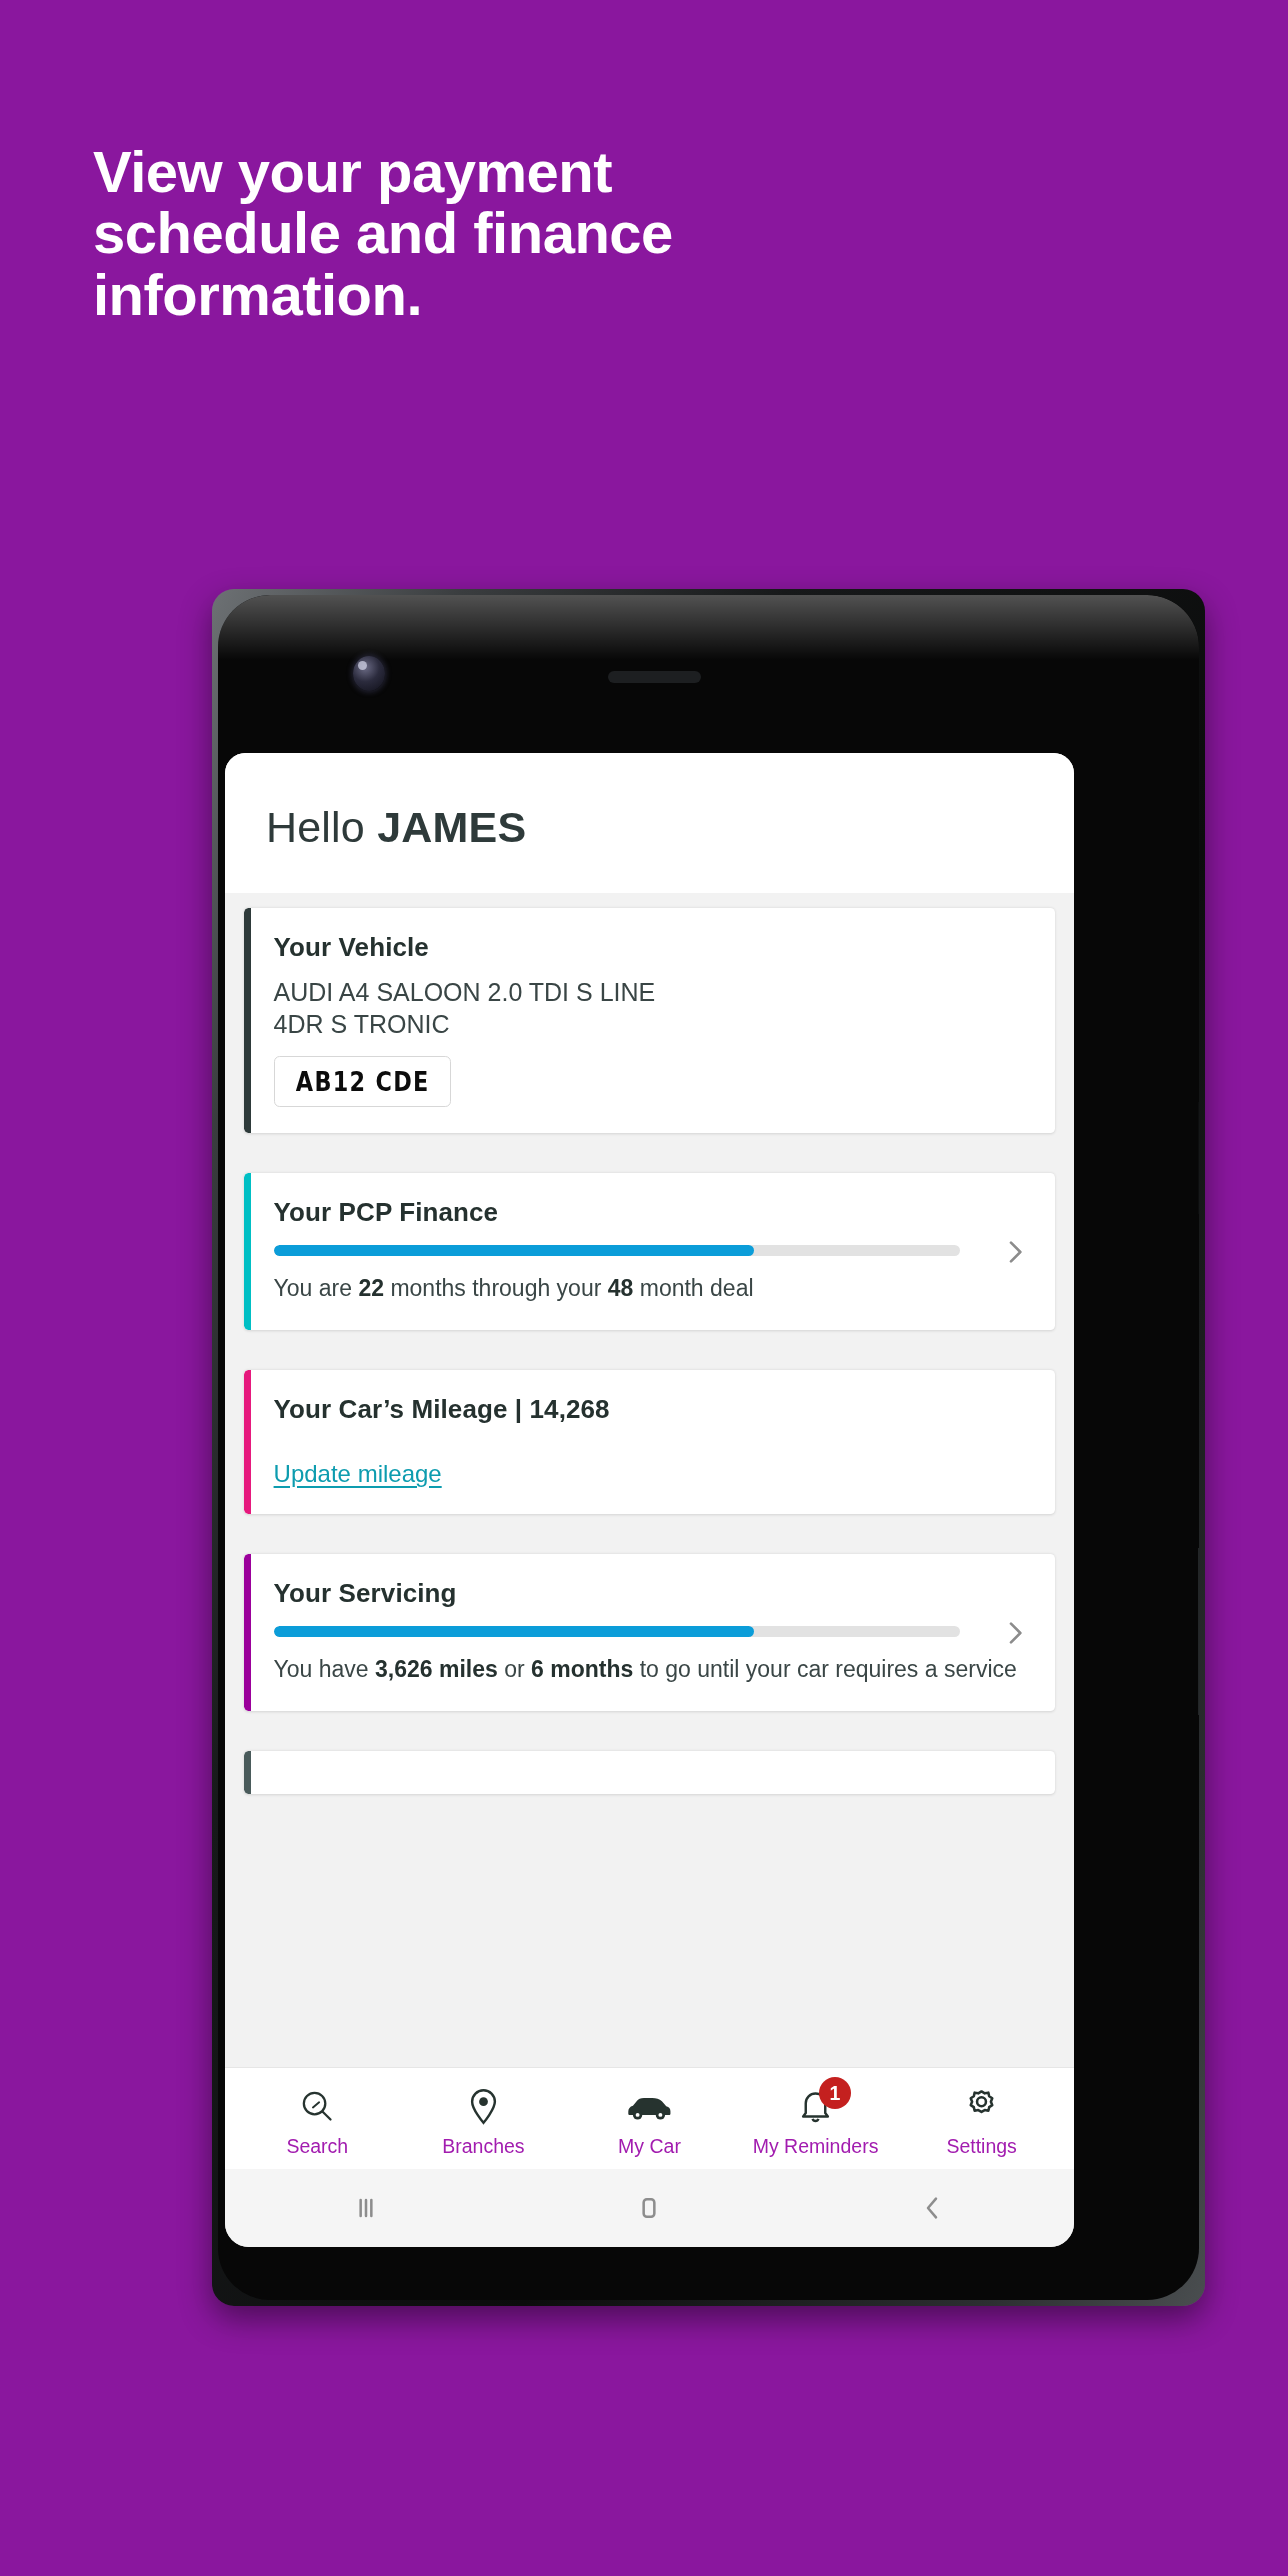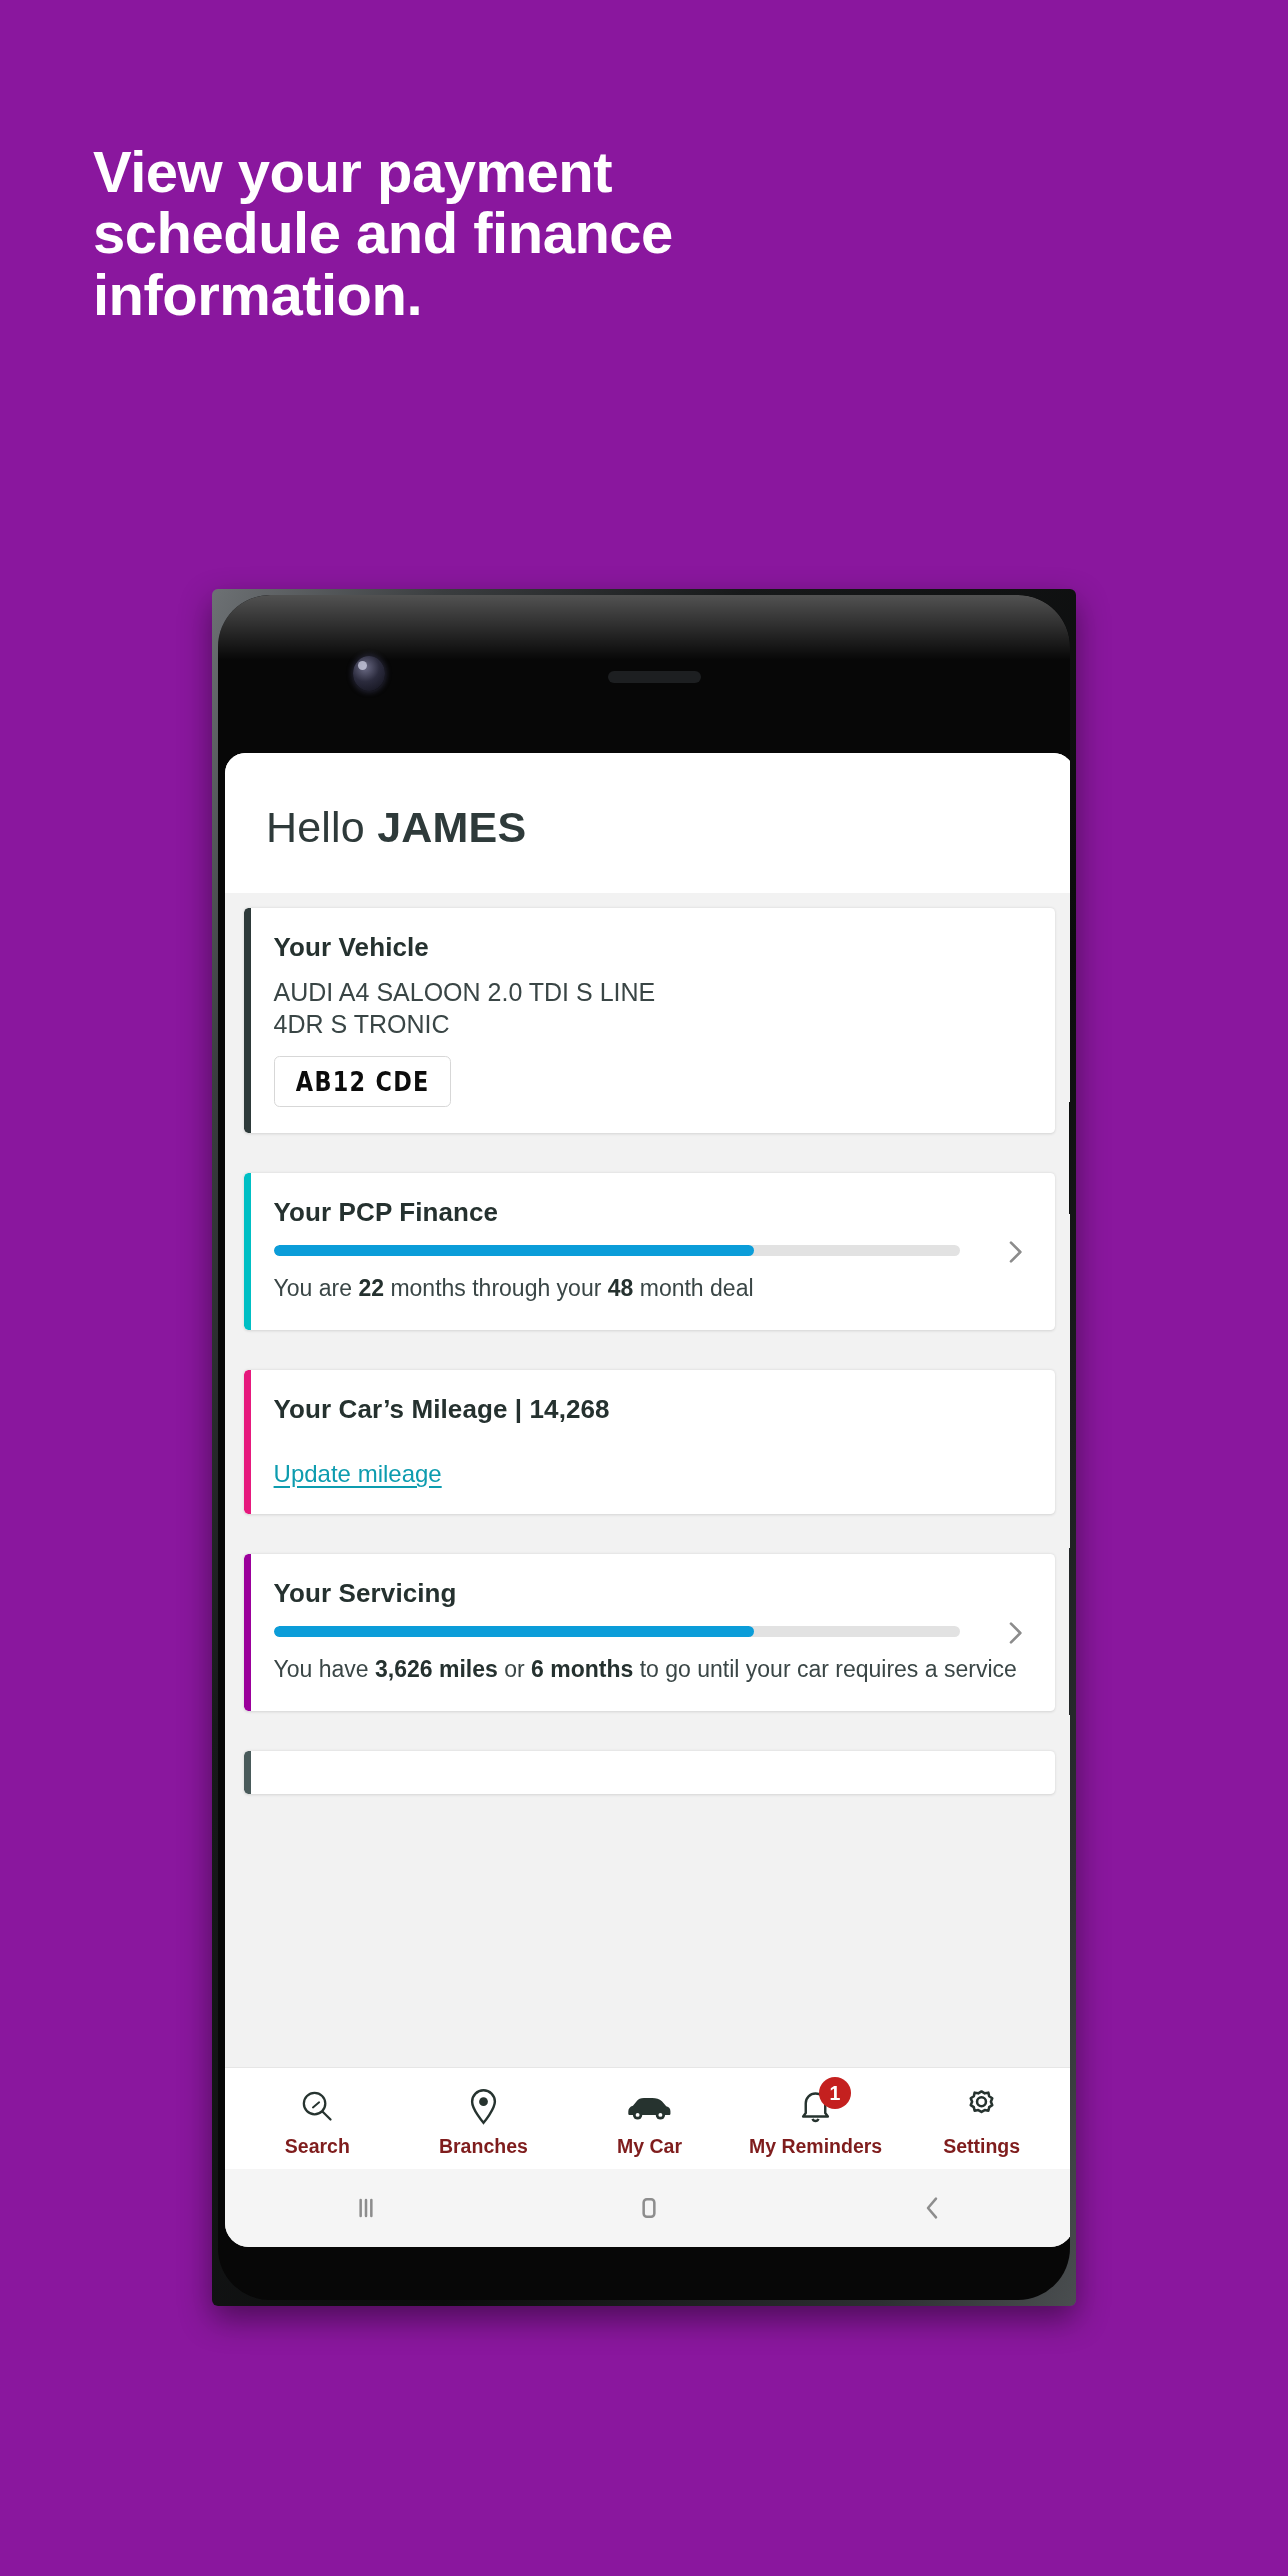--- a/index.html
+++ b/index.html
@@ -23,22 +23,22 @@
     line-height:1.06;
     letter-spacing:-0.5px;
     padding:0 93px;
   }
   .headline span { display:block; }
 
   
   .phone {
     position:absolute;
     left:212px; top:589px;
-    width:864px; height:1717px;
-    border-radius:6px;
+    width:993px; height:1717px;
+    border-radius:22px;
     background:linear-gradient(115deg,#6d7174 0%,#3a3d3f 14%,#17191a 32%,#0b0c0c 62%,#2c2f31 88%,#4a4e50 100%);
     box-shadow:0 13px 32px rgba(0,0,0,.45);
     padding:5.6px;
   }
   .phone-inner {
     width:100%; height:100%;
     border-radius:52px;
     background:#070707;
     position:relative;
     overflow:hidden;
@@ -171,21 +171,21 @@
   
   .tabbar {
     flex:0 0 auto;
     background:#ffffff;
     border-top:0.9px solid #e6e6e6;
     display:flex;
     padding:15px 9.3px 11px 9.3px;
   }
   .tab { flex:1; text-align:center; position:relative; }
   .tab .ic { height:46px; display:flex; align-items:center; justify-content:center; position:relative; }
-  .tab .lbl { font-size:19.5px; color:#7f1d1d; margin-top:5.6px; display:block; font-weight:700;}
+  .tab .lbl { font-size:19.5px; color:#a21caf; margin-top:5.6px; display:block; font-weight:400;}
   .badge {
     position:absolute; left:52%; top:-5.6px;
     min-width:32px; height:32px; border-radius:16px;
     background:#C4201F; color:#fff;
     font-size:19.5px; font-weight:bold;
     display:flex; align-items:center; justify-content:center;
     padding:0 5.6px;
   }
 
   

